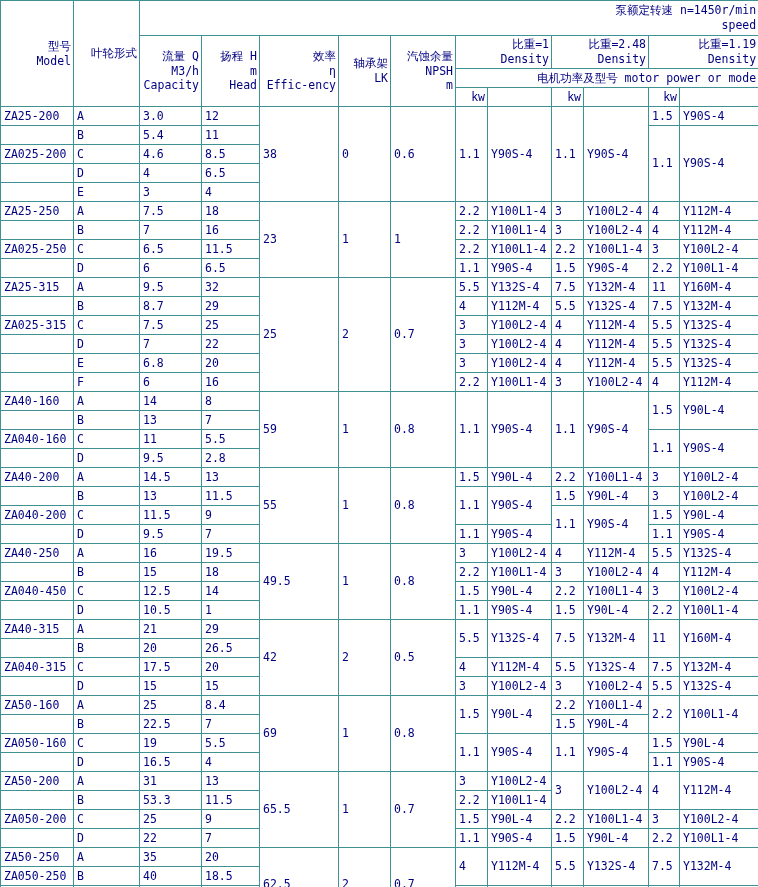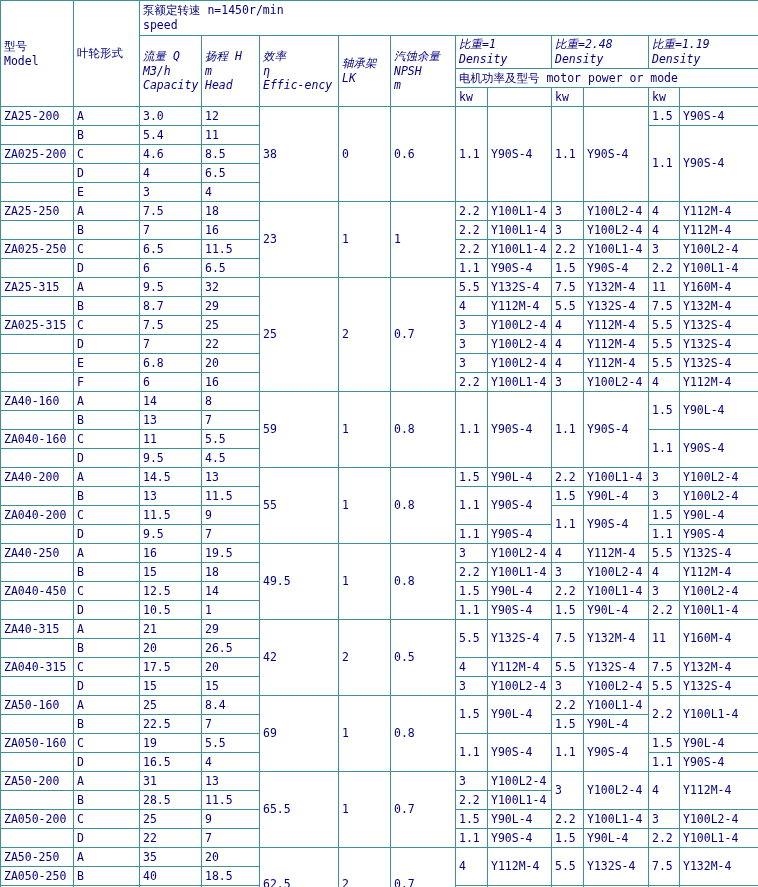--- a/index.html
+++ b/index.html
@@ -20,24 +20,24 @@
   }
   th,td{
     border:1px solid var(--border);
     padding:1px 2px 1px 3px;
     vertical-align:middle;
     text-align:left;
     font-weight:normal;
     line-height:1.3;
     overflow:hidden;
   }
-  th{white-space:pre-line;}
+  th{white-space:pre-line;text-align:right;}
   td{white-space:nowrap;}
   thead tr:nth-child(1){height:35px;}
-  thead tr:nth-child(2){height:33px;font-style:italic;}
+  thead tr:nth-child(2){height:33px;}
   thead tr:nth-child(3){height:19px;}
   thead tr:nth-child(4){height:19px;}
   tbody tr{height:19px;}
   tbody:last-of-type tr:last-child{height:36px;}
   col.c0{width:73px;}  col.c1{width:66px;}  col.c2{width:62px;}
   col.c3{width:58px;}  col.c4{width:79px;}  col.c5{width:52px;}
   col.c6{width:65px;}  col.c7{width:32px;}  col.c8{width:64px;}
   col.c9{width:32px;}  col.c10{width:65px;} col.c11{width:31px;}
   col.c12{width:79px;}
 </style>
@@ -303,21 +303,21 @@
           <td>C</td>
           <td>11</td>
           <td>5.5</td>
           <td rowspan="2">1.1</td>
           <td rowspan="2">Y90S-4</td>
         </tr>
         <tr>
           <td></td>
           <td>D</td>
           <td>9.5</td>
-          <td>4.5</td>
+          <td>2.8</td>
         </tr>
       </tbody>
       <tbody>
         <tr>
           <td>ZA40-200</td>
           <td>A</td>
           <td>14.5</td>
           <td>13</td>
           <td rowspan="4">55</td>
           <td rowspan="4">1</td>
@@ -519,21 +519,21 @@
           <td>3</td>
           <td>Y100L2-4</td>
           <td rowspan="2">3</td>
           <td rowspan="2">Y100L2-4</td>
           <td rowspan="2">4</td>
           <td rowspan="2">Y112M-4</td>
         </tr>
         <tr>
           <td></td>
           <td>B</td>
-          <td>28.5</td>
+          <td>53.3</td>
           <td>11.5</td>
           <td>2.2</td>
           <td>Y100L1-4</td>
         </tr>
         <tr>
           <td>ZA050-200</td>
           <td>C</td>
           <td>25</td>
           <td>9</td>
           <td>1.5</td>

